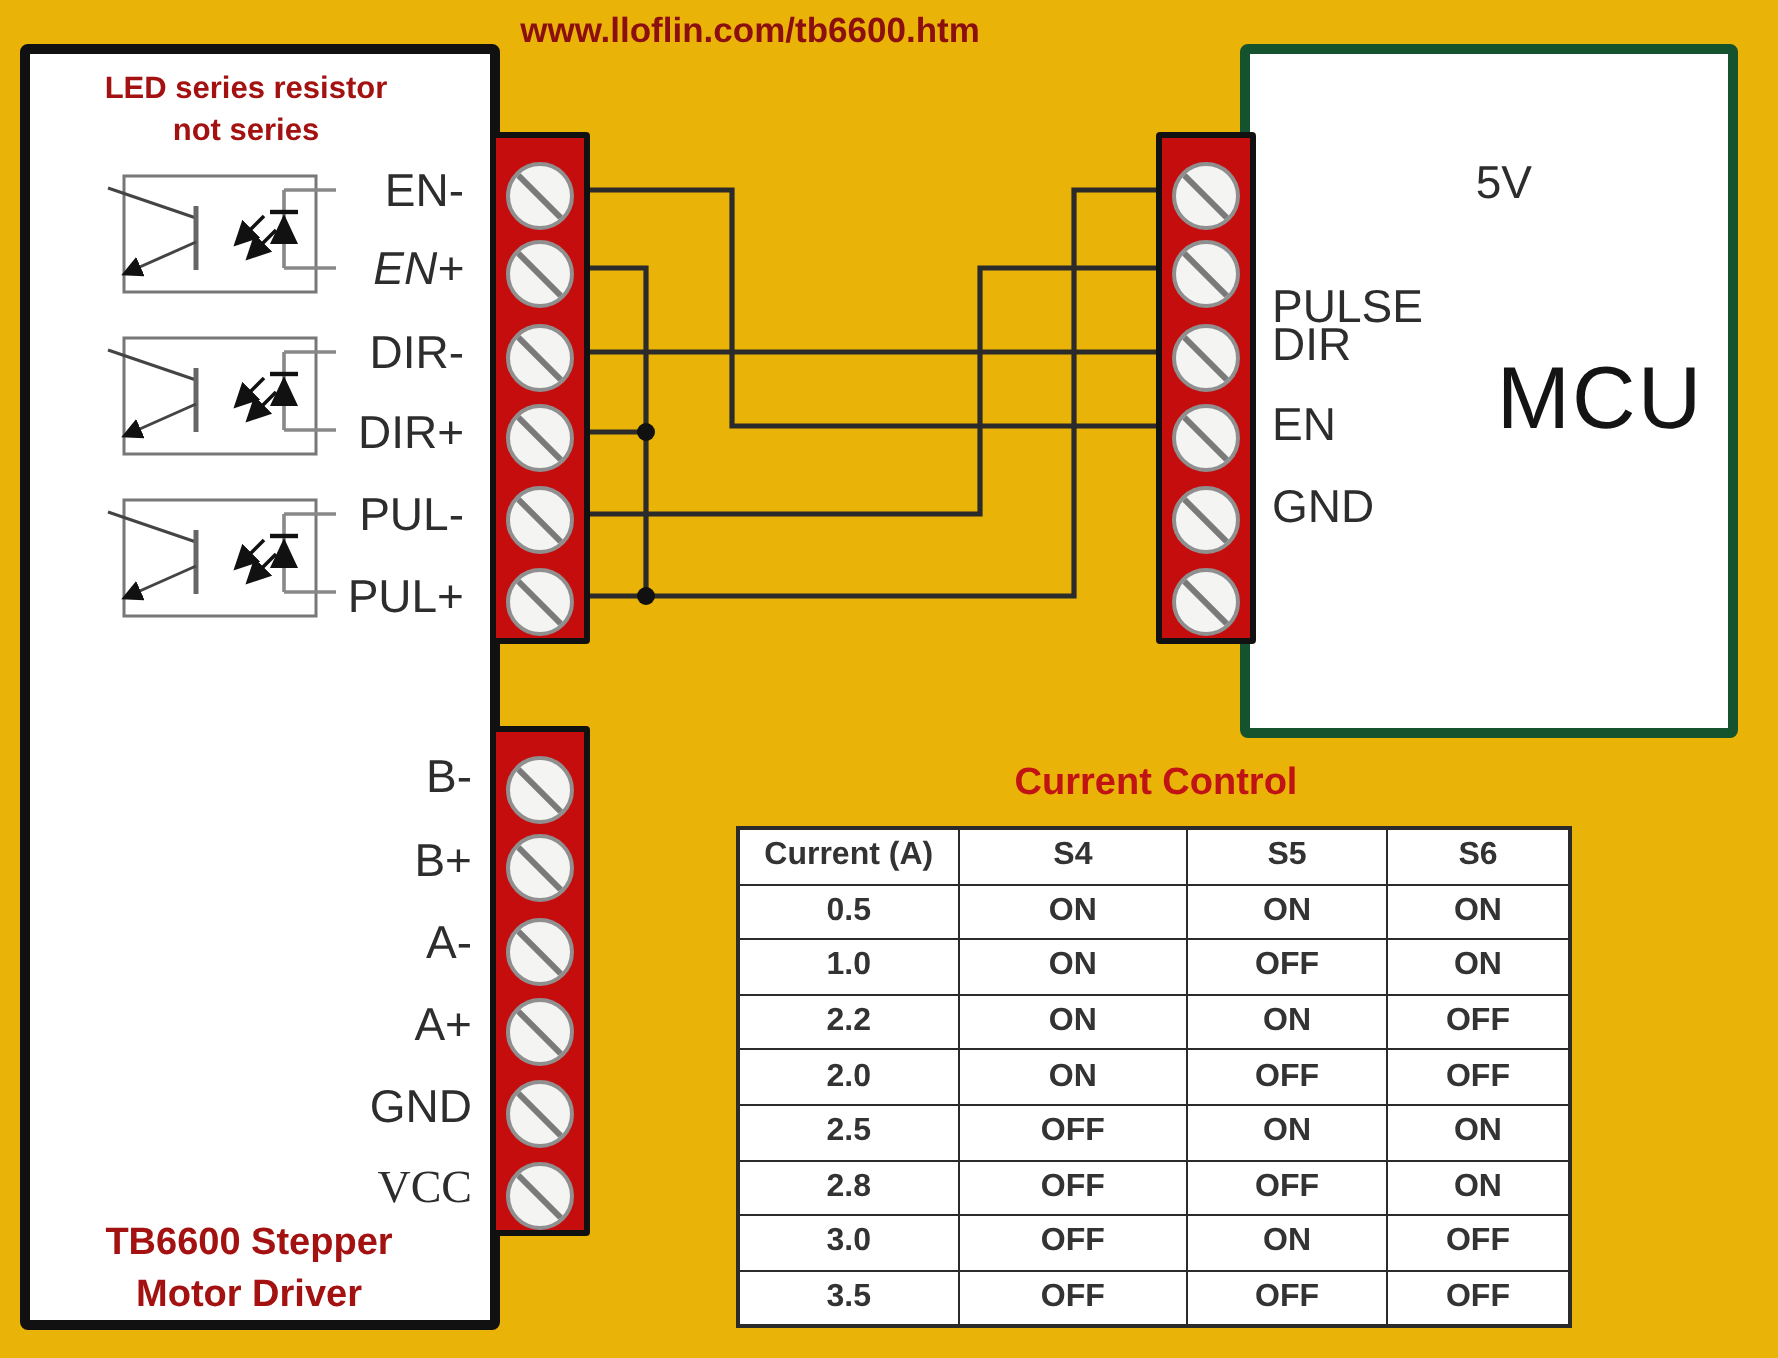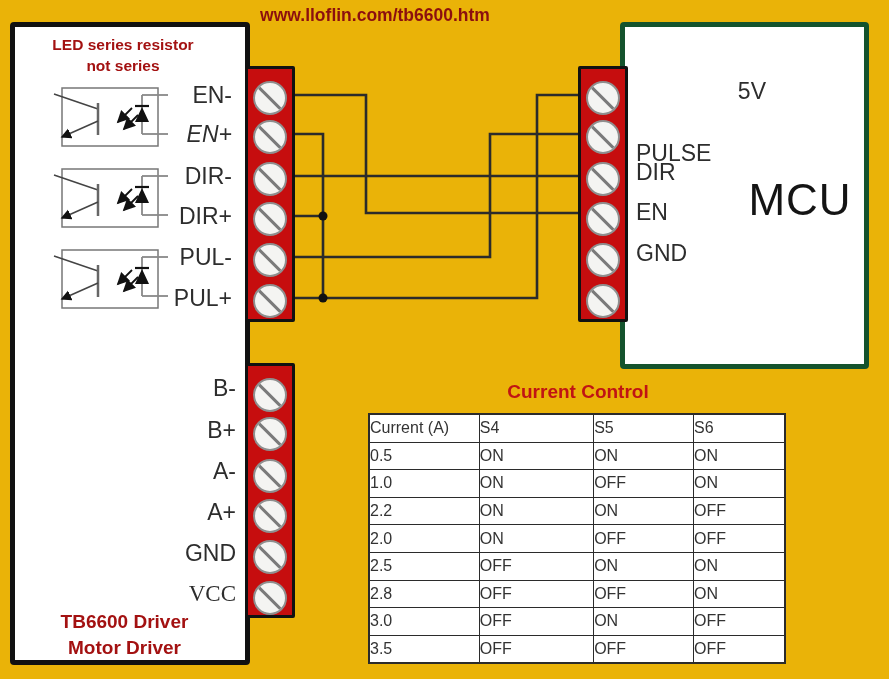--- a/index.html
+++ b/index.html
@@ -56,22 +56,22 @@
   .table-title{
     position:absolute;top:381px;left:418px;width:320px;text-align:center;
     font-size:19px;font-weight:bold;color:var(--table-title-red,#c01414);
   }
   table.current{
     position:absolute;left:368px;top:413px;width:418px;z-index:2;
     border-collapse:collapse;table-layout:fixed;background:#fff;
     border:2.5px solid #2b2b2b;font-size:16px;color:#333;
   }
   table.current th,table.current td{
-    border:1.6px solid #2b2b2b;height:26.6px;text-align:left;
-    font-weight:normal;padding:0;
+    border:1.6px solid #2b2b2b;height:26.6px;text-align:center;
+    font-weight:bold;padding:0;
   }
 </style>
 </head>
 <body>
 
 <div id="canvas">
 
   <div class="url-title">www.lloflin.com/tb6600.htm</div>
 
   <div class="driver-box"></div>
@@ -140,21 +140,21 @@
   <div class="tblock" id="block-mcu">
       <div class="screw" style="top: 12px;"></div>
       <div class="screw" style="top: 51px;"></div>
       <div class="screw" style="top: 93px;"></div>
       <div class="screw" style="top: 133px;"></div>
       <div class="screw" style="top: 174px;"></div>
       <div class="screw" style="top: 215px;"></div>
     </div>
 
   <div class="caption">
-    <div>TB6600 Driver</div>
+    <div>TB6600 Stepper</div>
     <div>Motor Driver</div>
   </div>
 
   <div class="table-title">Current Control</div>
 
   <table class="current">
     <colgroup>
       <col style="width:26.5%">
         <col style="width:27.5%">
         <col style="width:24%">

